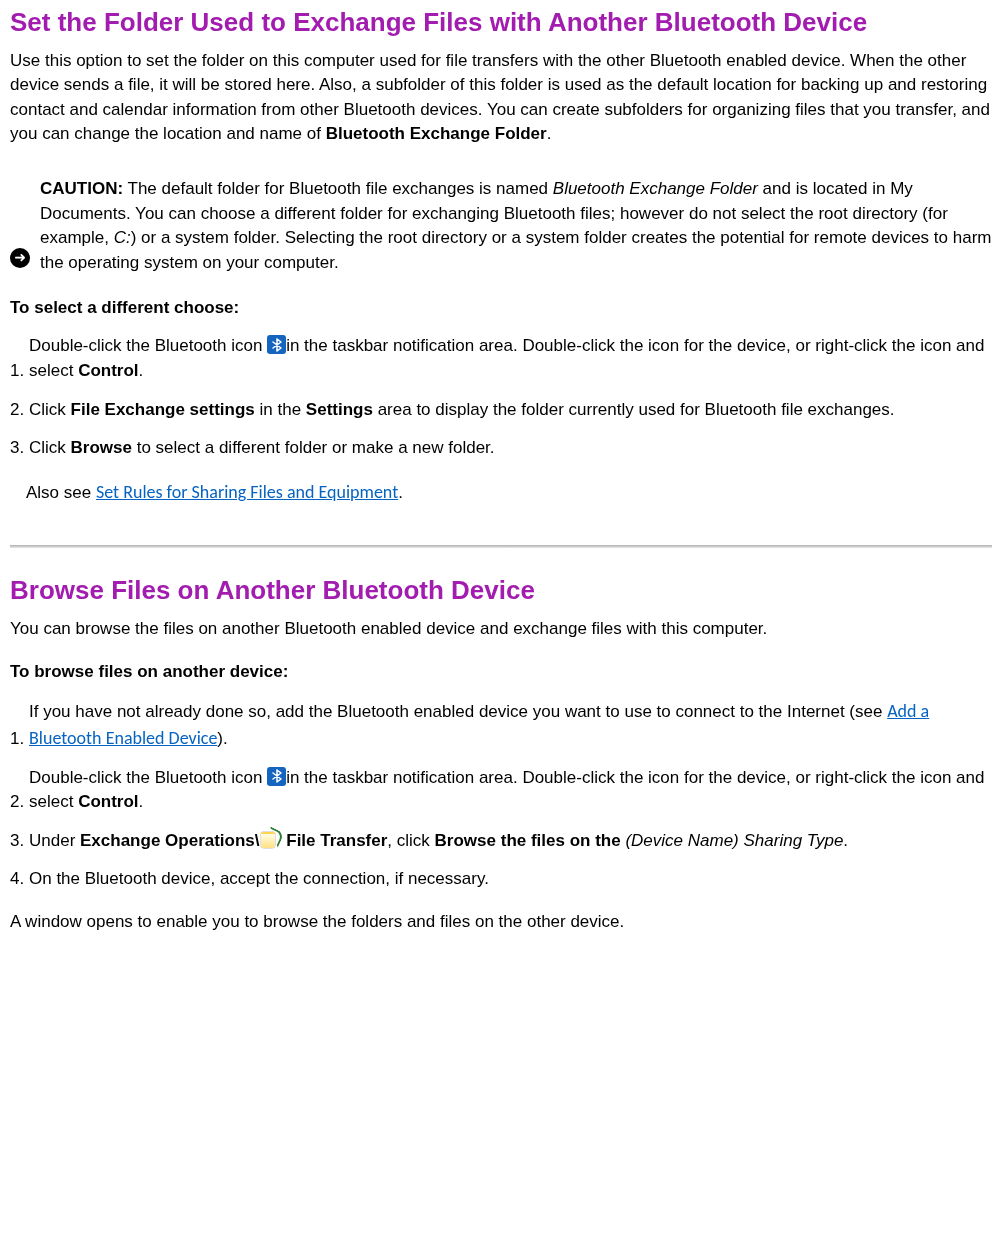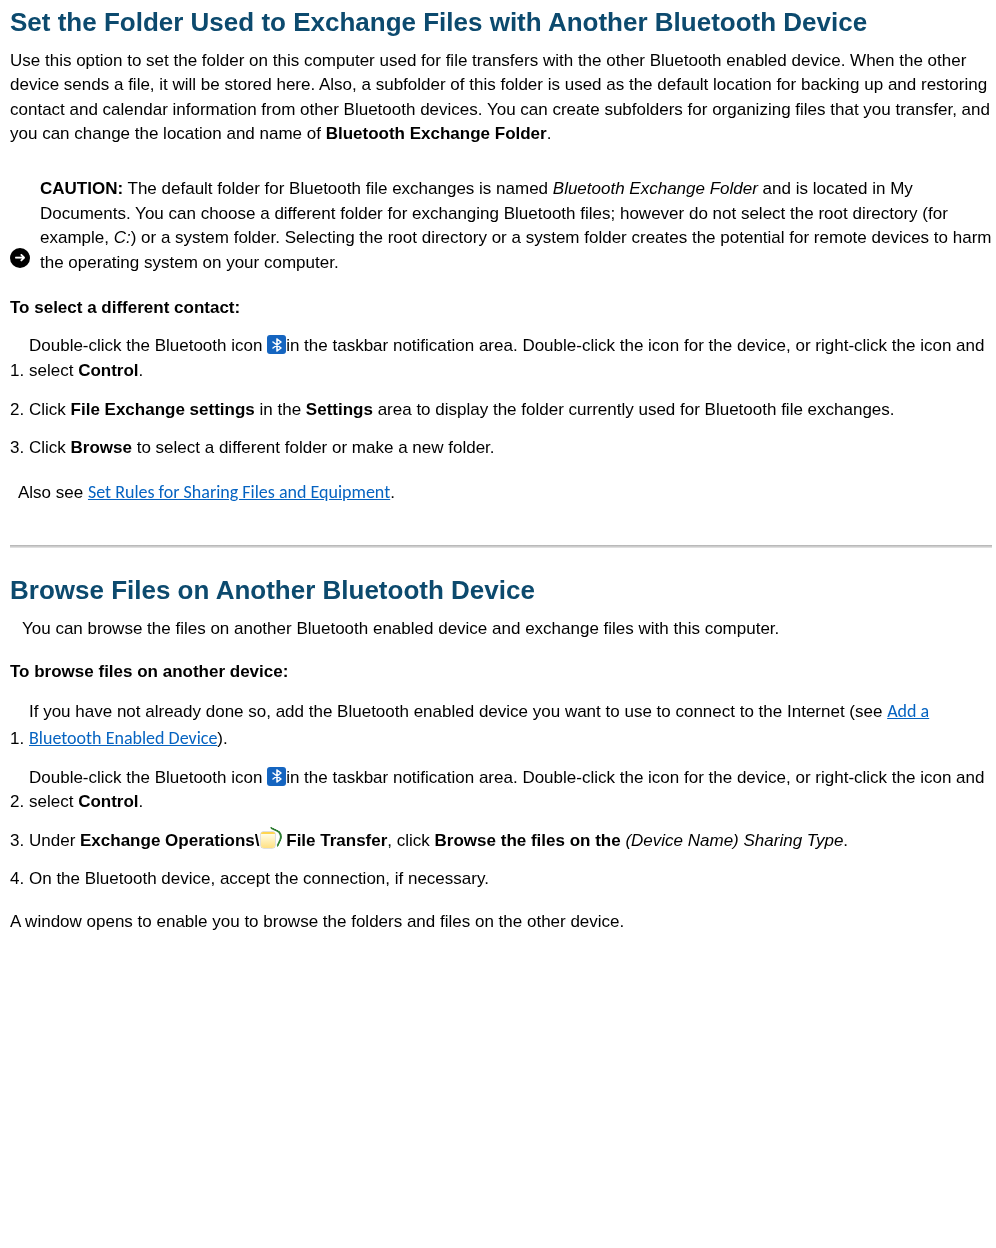--- a/index.html
+++ b/index.html
@@ -9,21 +9,21 @@
     color: #000;
     margin: 0;
     padding: 6px 4px 20px 10px;
     width: 982px;
     background: #fff;
   }
   h1 {
     font-family: Verdana, Geneva, sans-serif;
     font-size: 26px;
     font-weight: bold;
-    color: #0c4a6e;
+    color: #a21caf;
     margin: 0 0 10px 0;
     line-height: 1.25;
   }
   .intro {
     margin: 0 0 28px 0;
   }
   .strong { font-weight: bold; }
   .italic { font-style: italic; }
   .caution-table {
     display: flex;
@@ -113,50 +113,50 @@
     border-radius: 0 8px 0 0;
     transform: rotate(25deg);
   }
   a.doc-link {
     font-family: Calibri, sans-serif;
     font-size: 18px;
     color: #0563c1;
     text-decoration: underline;
   }
   .also-see {
-    margin: 8px 0 40px 8px;
+    margin: 8px 0 40px 16px;
   }
   hr.sep {
     border: none;
     height: 3px;
     background: linear-gradient(#b0b0b0, #e8e8e8);
     margin: 30px 0 26px 0;
   }
-  .body-line { margin: 8px 0 18px 12px; }
+  .body-line { margin: 8px 0 18px 0; }
   .final-line { margin: 12px 0 4px 0; }
 </style>
 </head>
 <body>
 
 <h1>Set the Folder Used to Exchange Files with Another Bluetooth Device</h1>
 
 <p class="intro">
   <span>Use this option to set the folder on this computer used for file transfers with the other Bluetooth enabled device. When the other device sends a file, it will be stored here. Also, a subfolder of this folder is used as the default location for backing up and restoring contact and calendar information from other Bluetooth devices. You can create subfolders for organizing files that you transfer, and you can change the location and name of </span><span class="strong">Bluetooth Exchange Folder</span><span>.</span>
 </p>
 
 <div class="caution-table">
   <div class="caution-icon-cell">
     <span class="caution-icon"></span>
   </div>
   <div class="caution-text">
     <span class="strong">CAUTION:</span><span> The default folder for Bluetooth file exchanges is named </span><span class="italic">Bluetooth Exchange Folder</span><span> and is located in My Documents. You can choose a different folder for exchanging Bluetooth files; however do not select the root directory (for example, </span><span class="italic">C:</span><span>) or a system folder. Selecting the root directory or a system folder creates the potential for remote devices to harm the operating system on your computer.</span>
   </div>
 </div>
 
-<p class="subhead">To select a different contact:</p>
+<p class="subhead">To select a different choose:</p>
 
 <div class="numlist">
 
   <div class="numitem">
     <div class="numlabel">1.</div>
     <div class="numtext">
       <span>Double-click the Bluetooth icon </span><span class="bt-icon"><svg width="10" height="14" viewBox="0 0 10 14">
             <path d="M5 1 L5 13 M5 1 L9 4 L1 10 M5 13 L9 10 L1 4" stroke="#fff" stroke-width="1.5" fill="none" stroke-linejoin="round" stroke-linecap="round"></path>
           </svg></span><span>in the taskbar notification area. Double-click the icon for the device, or right-click the icon and select </span><span class="strong">Control</span><span>.</span>
     </div>

